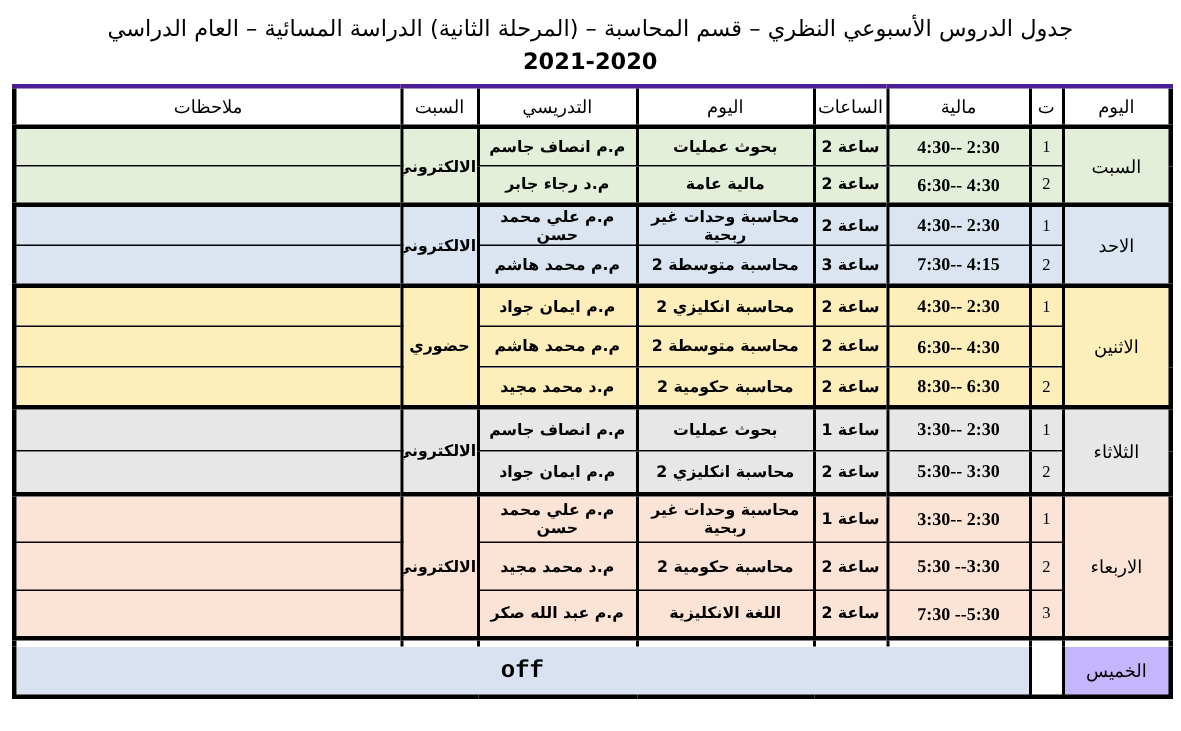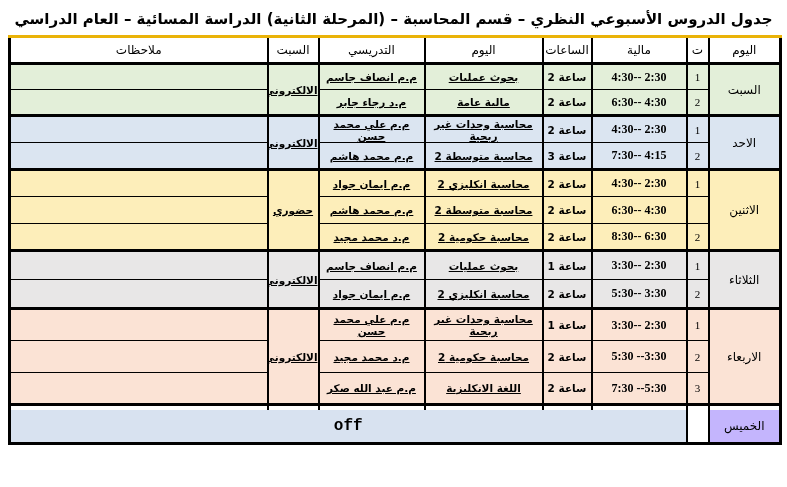--- a/index.html
+++ b/index.html
@@ -2,55 +2,56 @@
 <html lang="ar"><head>
 <meta charset="utf-8">
 <style>
   html,body{margin:0;padding:0;}
   body{
     width:787px;height:487px;background:#fff;color:#000;
     font-family:"DejaVu Sans",sans-serif;overflow:hidden;
   }
   .titles{padding-top:8px;}
   .title-line{
-    direction:rtl;text-align:center;font-weight:bold;font-size:15px;
+    direction:rtl;text-align:center;font-weight:normal;font-size:15px;
     white-space:nowrap;line-height:1.55;
   }
   .year-line{text-align:center;font-weight:bold;font-size:15px;line-height:1.4;}
   table{
     border-collapse:collapse;table-layout:fixed;direction:rtl;
     width:771px;margin:4px 8px 0 8px;border:3px solid #000;
   }
   th,td{
     border:2px solid #000;border-top-width:1px;border-bottom-width:1px;
     text-align:center;vertical-align:middle;padding:0;overflow:hidden;
   }
   thead th{
-    border-top:3px solid #eab308;border-bottom:2px solid #000;
+    border-top:3px solid #4c1d95;border-bottom:2px solid #000;
     font-weight:normal;font-size:12px;height:24px;background:#fff;
   }
   tr.bt td{border-top-width:3px;}
   .day-cell{font-size:12px;font-weight:normal;}
   .no-cell{font-family:"Liberation Serif",serif;font-size:11px;font-weight:normal;}
   .time-cell{direction:ltr;font-family:"Liberation Serif",serif;font-weight:bold;font-size:12px;}
   .hours-cell{direction:ltr;font-weight:bold;font-size:10.5px;margin-top:48px;}
-  .subject-cell,.instr-cell,.room-cell{font-weight:bold;font-size:10.5px;text-decoration:underline;}
+  .subject-cell,.instr-cell,.room-cell{font-weight:bold;font-size:10.5px;}
   .notes-cell{font-size:10.5px;}
   .r-sat{height:26px;} .r-sun{height:27px;} .r-mon{height:27px;}
   .r-tue{height:29px;} .r-wed{height:32px;} .r-off{height:33px;}
   tr.spacer td{height:4px;border-top-width:3px;border-bottom-width:0;background:#fff;}
   tr.r-off td{border-top-width:0;}
   .off-cell{font-family:Liberation Mono, monospace;font-weight:bold;font-size:16px;}
   .no-off{background:#fff;}
 </style>
 </head>
 <body>
 
 <div class="titles">
   <div class="title-line">جدول الدروس الأسبوعي النظري – قسم المحاسبة  – (المرحلة الثانية) الدراسة المسائية – العام الدراسي</div>
+  <div class="year-line">2021-2020</div>
 </div>
 
 <table>
   <colgroup>
     <col style="width:72px">
       <col style="width:22px">
       <col style="width:95px">
       <col style="width:49px">
     <col style="width:118px">
       <col style="width:106px">

